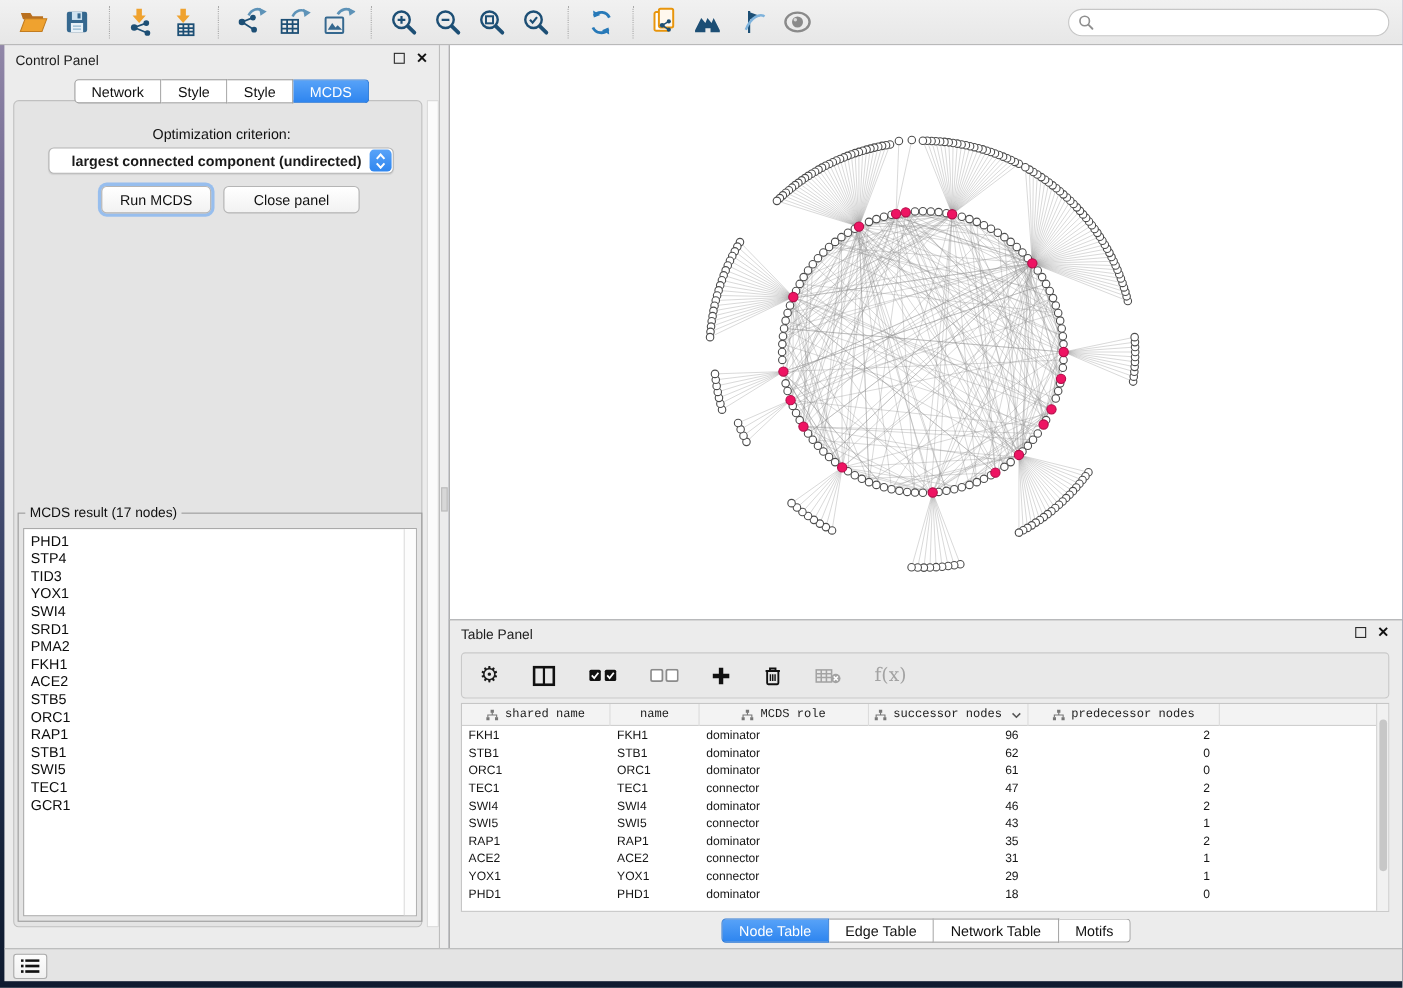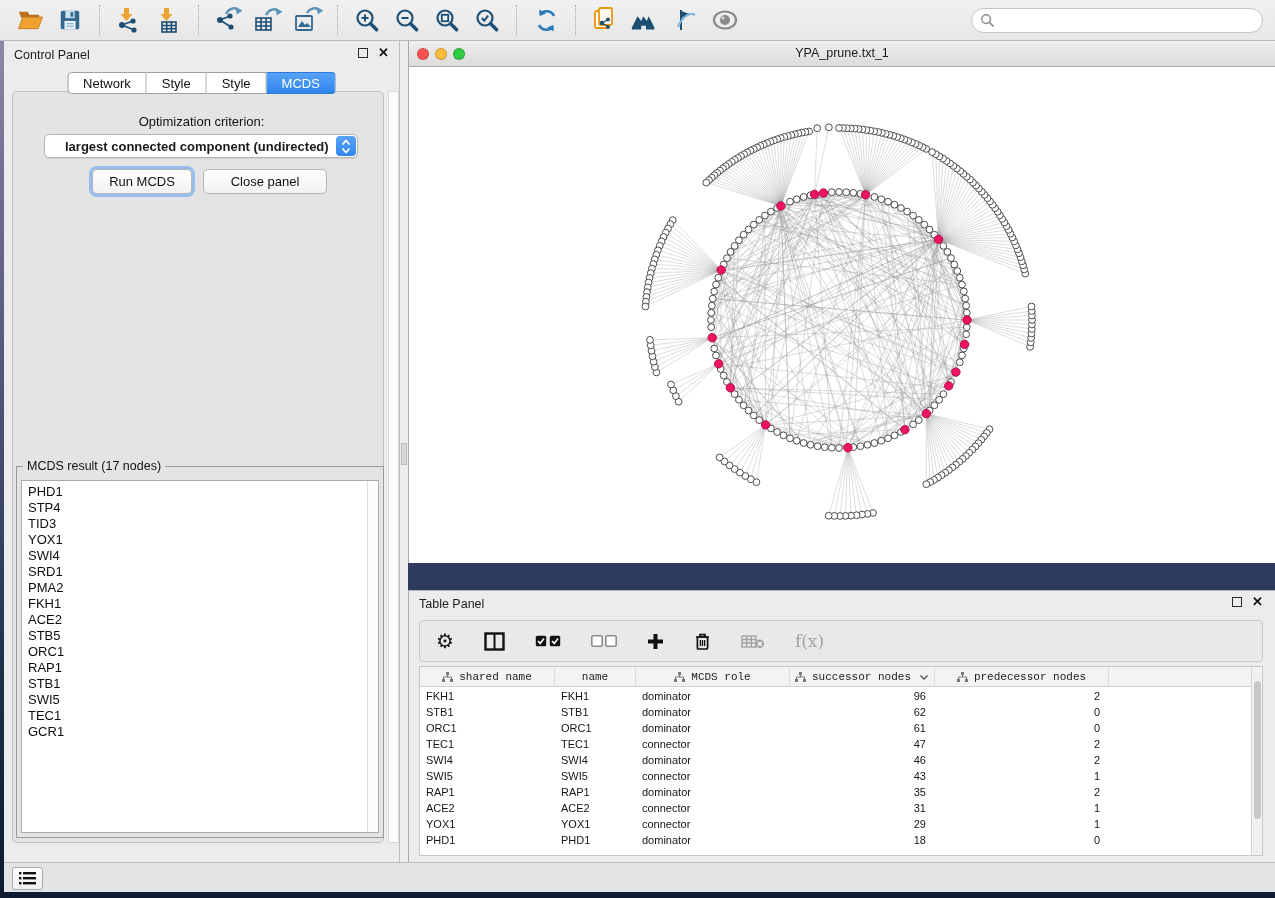--- a/index.html
+++ b/index.html
@@ -56,21 +56,21 @@
   #v-splitter .handle { position:absolute; left:1px; top:402px; width:6px; height:22px; background:#d7d7d7; border:1px solid #bbb;}
   
   #network-window { position:absolute; left:408px; top:41px; width:867px; height:522px; background:#fff; border-left:1px solid #a8a8a8;}
   #nw-titlebar { position:absolute; left:0; top:0; right:0; height:26px;
     background:linear-gradient(#efefef,#dcdcdc); border-bottom:1px solid #ababab; }
   .tl { position:absolute; top:7px; width:12px; height:12px; border-radius:50%; border:0.5px solid rgba(0,0,0,.2);}
   #tl-red { left:8px; background:#fc5551; } #tl-yellow { left:26px; background:#fdbe3f; } #tl-green { left:44px; background:#2ecb43; }
   #nw-title { position:absolute; left:0; right:0; top:5px; text-align:center; font-size:12.5px; color:#1c1c1c; }
   #graph-svg { position:absolute; left:0; top:26px; }
   
-  #table-panel { position:absolute; left:408px; top:590px; width:867px; height:299px; background:#ececec;
+  #table-panel { position:absolute; left:408px; top:563px; width:867px; height:299px; background:#ececec;
     border-left:1px solid #a8a8a8; border-top:1px solid #b3b3b3; }
   #tp-title { position:absolute; left:10px; top:6px; font-size:12.5px; color:#1d1d1d; }
   #tp-toolbar { position:absolute; left:10px; top:29px; right:12px; height:42px; background:#e9e9e9;
     border:1px solid #c9c9c9; border-radius:4px; display:flex; align-items:center; padding-left:16px; gap:0; }
   .tt-ico { display:flex; align-items:center; justify-content:center; margin-right:30px; color:#1a1a1a;}
   .gear-glyph { font-size:20px; line-height:20px; }
   .fx-glyph { font-family:"DejaVu Serif", serif; font-size:17px; color:#a3a3a3; }
   #nt-box { position:absolute; left:10px; top:75px; right:12px; height:190px; background:#fff; border:1px solid #c6c6c6; }
   #nt-header { position:absolute; left:0; top:0; right:11px; height:20px; background:#f3f3f3; border-bottom:1px solid #cfcfcf; display:flex;}
   .nt-th { height:20px; display:flex; align-items:center; justify-content:center; gap:6px; font-size:11px;
@@ -291,26 +291,20 @@
       <div id="mcds-scroll"></div>
     </div>
   </div>
 </div>
 
 <div id="v-splitter">
     <div class="handle"></div>
   </div>
 
 <div id="network-window">
-  <div id="nw-titlebar">
-    <span class="tl" id="tl-red"></span>
-    <span class="tl" id="tl-yellow"></span>
-    <span class="tl" id="tl-green"></span>
-    <div id="nw-title">YPA_prune.txt_1</div>
-  </div>
   <svg id="graph-svg" width="865" height="495">
       <g stroke="#8c8c8c" stroke-opacity="0.4" stroke-width="0.75">
         <line x1="371.9" y1="139.0" x2="548.3" y2="204.0"></line>
         <line x1="371.9" y1="139.0" x2="515.3" y2="348.4"></line>
         <line x1="371.9" y1="139.0" x2="334.6" y2="338.3"></line>
         <line x1="371.9" y1="139.0" x2="325.6" y2="178.9"></line>
         <line x1="371.9" y1="139.0" x2="361.9" y2="361.4"></line>
         <line x1="371.9" y1="139.0" x2="451.4" y2="379.2"></line>
         <line x1="371.9" y1="139.0" x2="554.8" y2="224.5"></line>
         <line x1="371.9" y1="139.0" x2="485.5" y2="137.7"></line>
@@ -1212,20 +1206,26 @@
           <div class="nt-td col1">PHD1</div>
           <div class="nt-td col2">dominator</div>
           <div class="nt-td col3 num">18</div>
           <div class="nt-td col4 num">0</div>
         </div>
       </div>
     <div id="nt-vscroll">
         <div id="nt-thumb"></div>
       </div>
   </div>
+  <div id="tp-tabs" class="seg-tabs">
+      <div class="seg-tab selected">Node Table</div>
+      <div class="seg-tab">Edge Table</div>
+      <div class="seg-tab">Network Table</div>
+      <div class="seg-tab">Motifs</div>
+    </div>
 </div>
 
 <div id="status-bar">
   <div id="list-btn">
     <svg width="17" height="13" viewBox="0 0 17 13">
         <g fill="#111">
           <rect x="0" y="0" width="2.4" height="2.4"></rect>
           <rect x="4" y="0" width="13" height="2.4"></rect>
           <rect x="0" y="5" width="2.4" height="2.4"></rect>
           <rect x="4" y="5" width="13" height="2.4"></rect>

